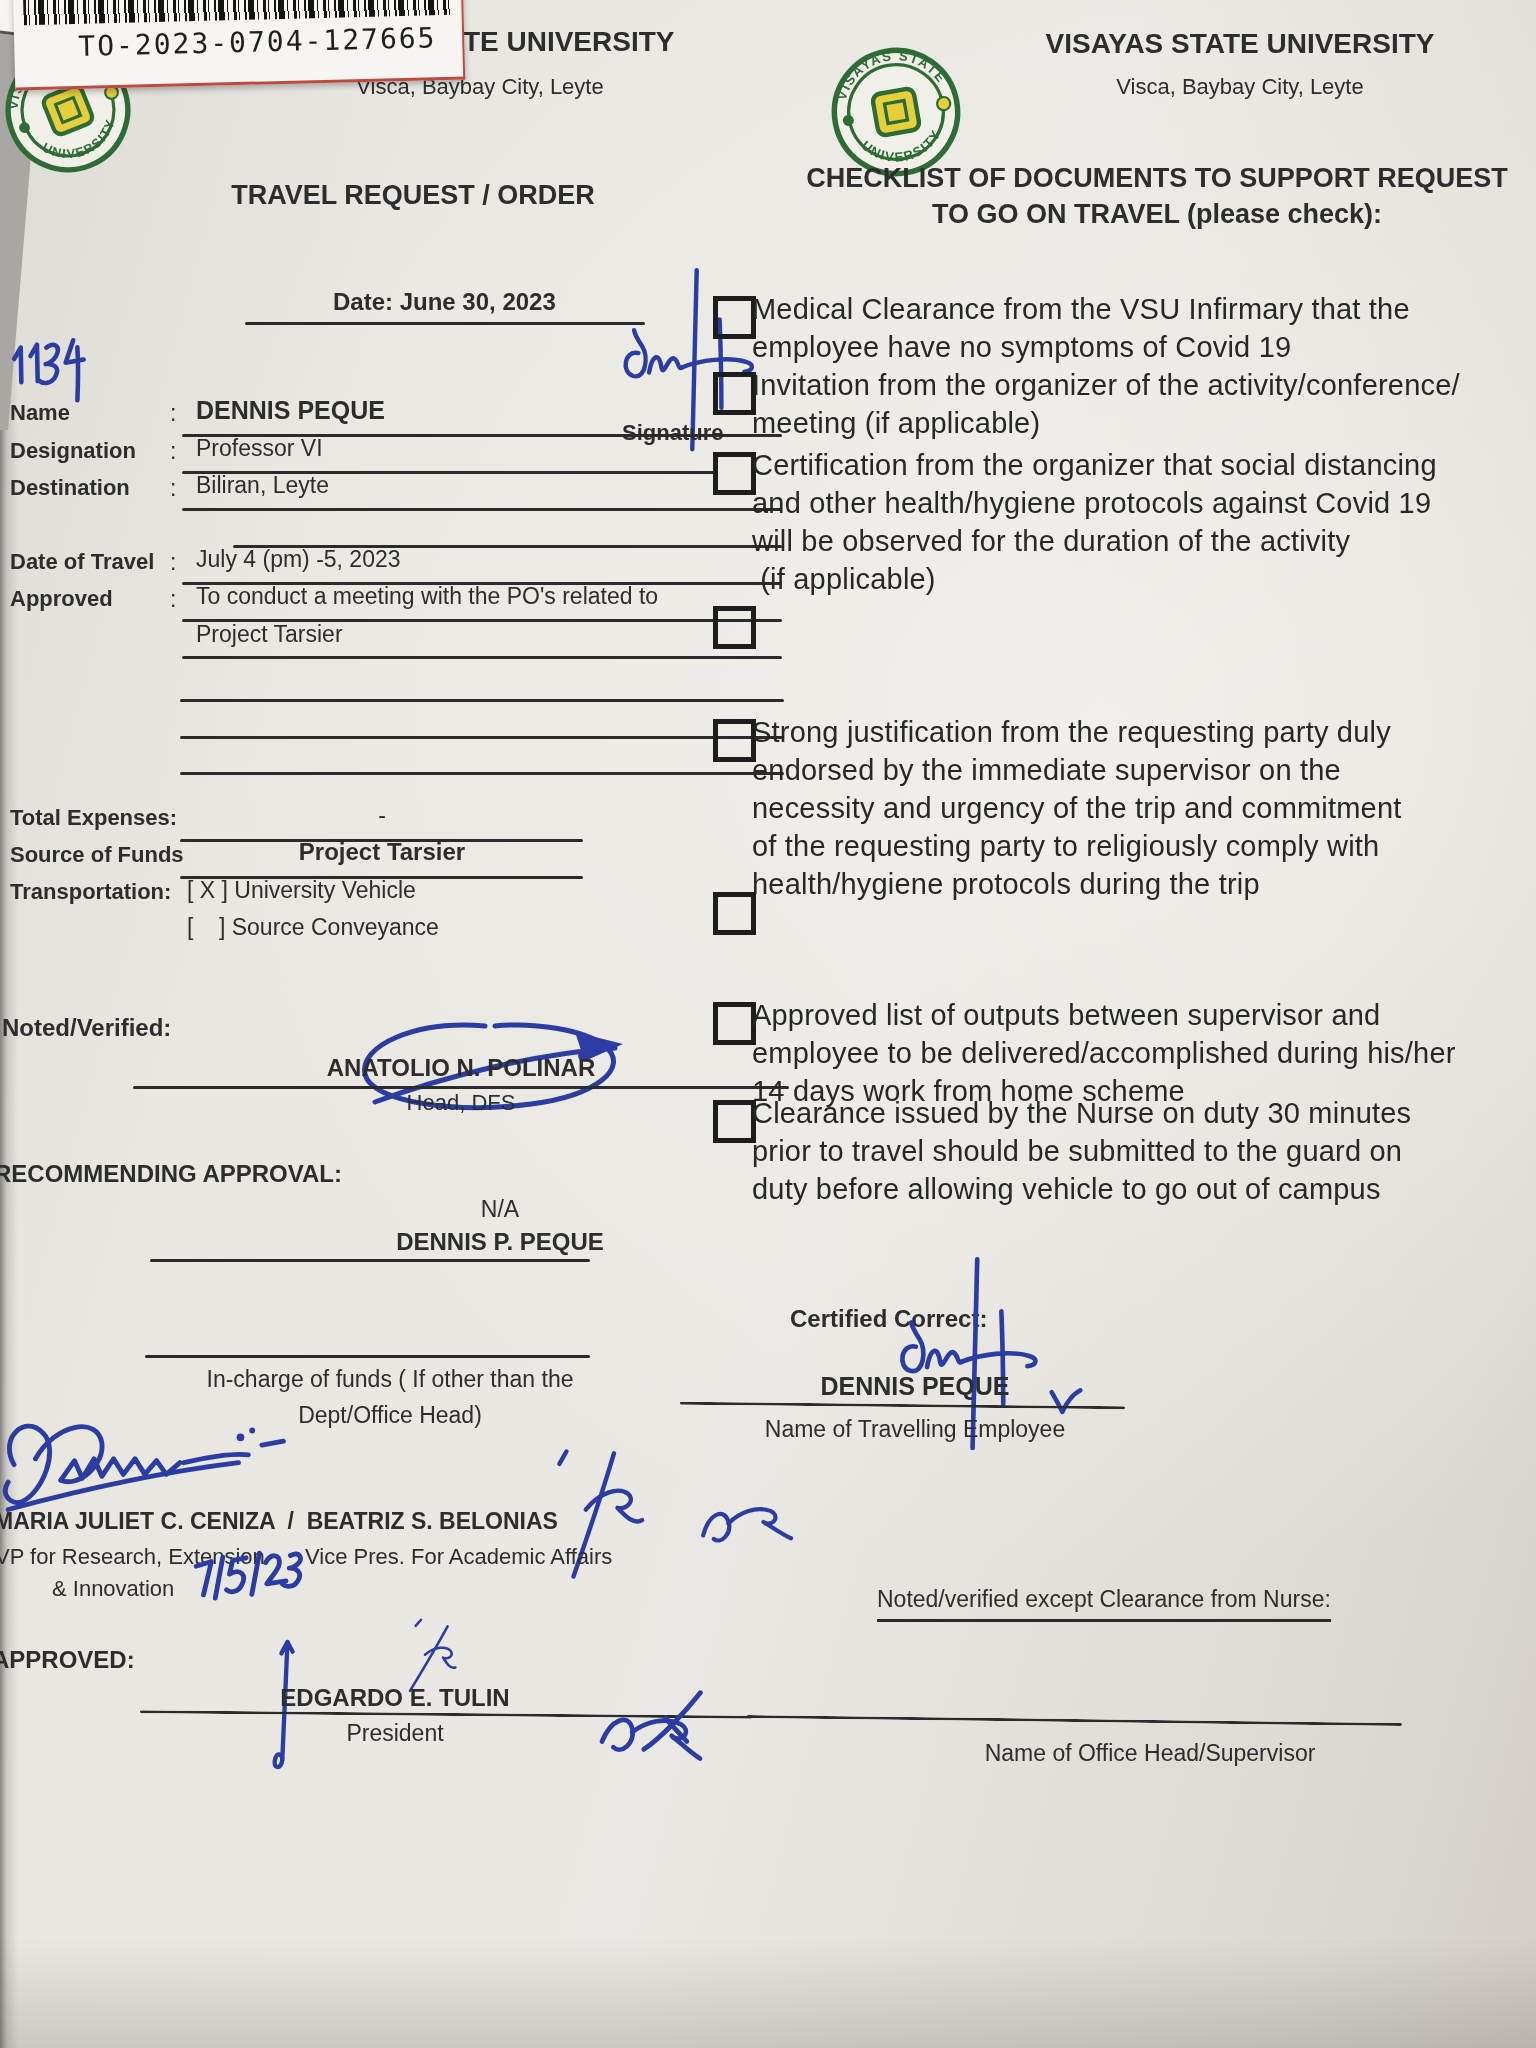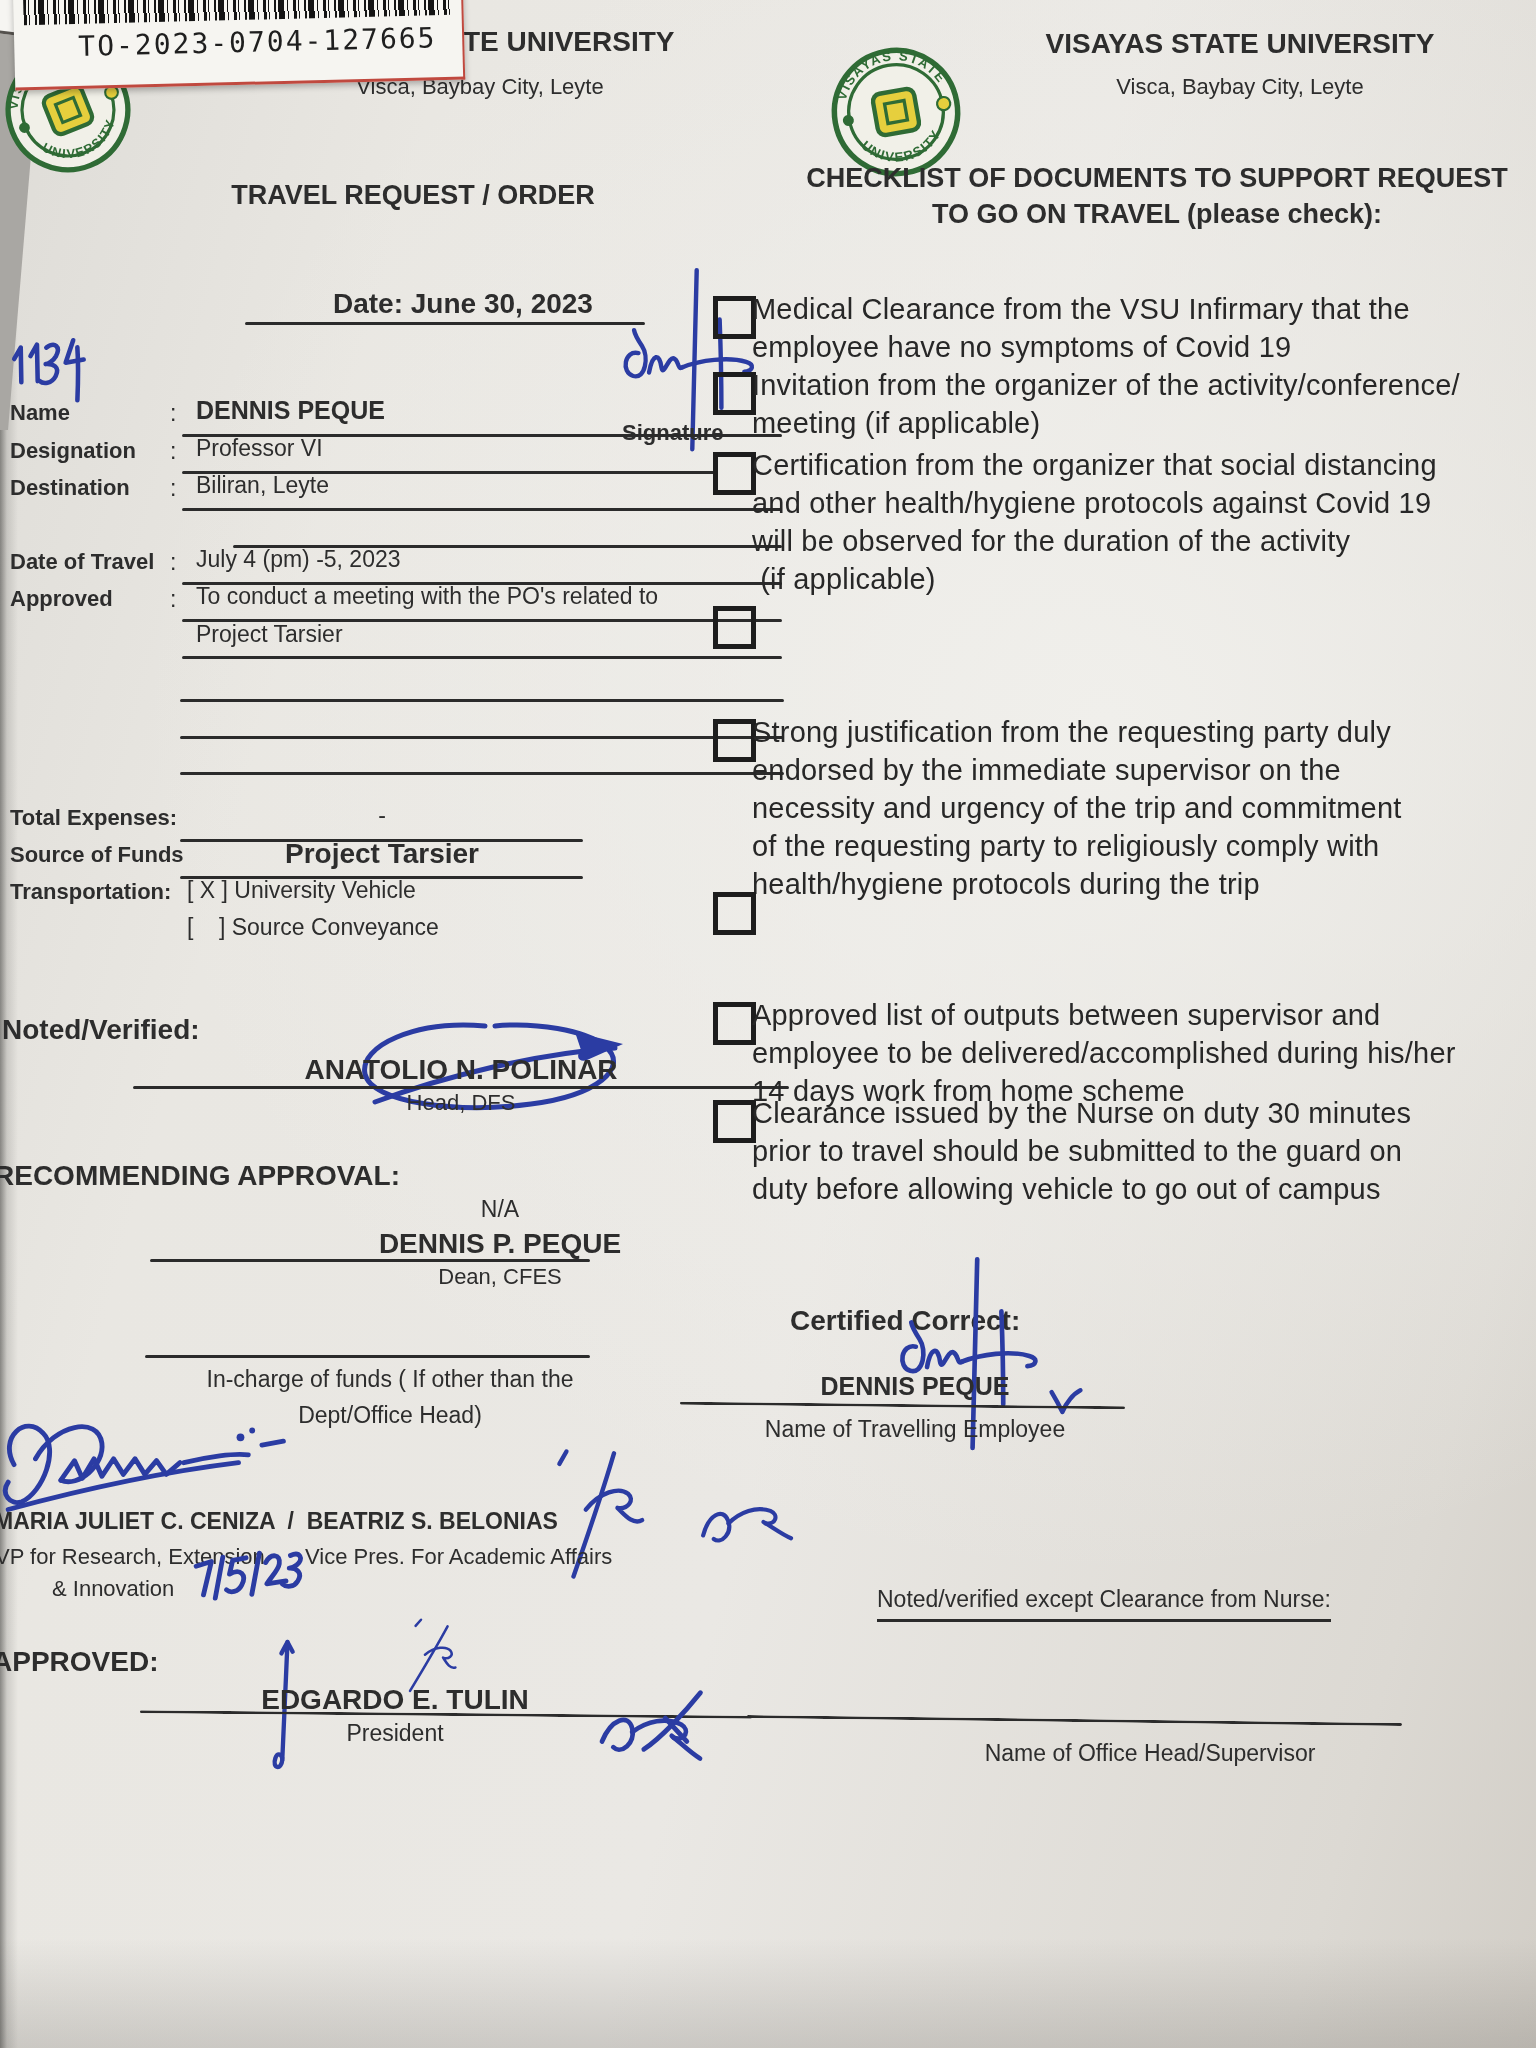--- a/index.html
+++ b/index.html
@@ -9,21 +9,21 @@
     background:
       linear-gradient(90deg, rgba(40,40,38,.50) 0px, rgba(40,40,38,.14) 7px, rgba(0,0,0,0) 18px),
       linear-gradient(0deg, rgba(80,76,70,.20) 0px, rgba(0,0,0,0) 110px),
       radial-gradient(90% 60% at 72% 35%, #f0efeb 0%, rgba(240,239,235,0) 70%),
       linear-gradient(105deg,#dedcd7 0%,#e9e7e2 22%,#eae8e4 55%,#dcd9d3 88%,#d2cec7 100%);
   }
   .abs{position:absolute;}
   .b{font-weight:bold;}
   .ctr{text-align:center;}
   .line{position:absolute;height:0;border-top:3px solid #2b2b2b;border-radius:2px;}
-  .t22{font-size:22px;} .t23{font-size:23px;} .t24{font-size:28px;} .t25{font-size:25px;} .t28{font-size:28px;}
+  .t22{font-size:22px;} .t23{font-size:23px;} .t24{font-size:24px;} .t25{font-size:25px;} .t28{font-size:28px;}
   .ink{stroke:#2b3ca3;stroke-width:5;fill:none;stroke-linecap:round;stroke-linejoin:round;}
   .inkfill{fill:#2b3ca3;stroke:none;}
   .cl-text{white-space:pre-line;font-size:29px;line-height:38px;letter-spacing:.2px;color:#272727;}
   .cbx{position:absolute;width:33px;height:33px;border:5px solid #1d1d1d;background:transparent;}
   .pre{white-space:pre;}
   .wedge{position:absolute;left:0;top:0;width:52px;height:430px;background:#a9a7a3;
          clip-path:polygon(0 0,44px 0,8px 100%,0 100%);}
   .corner{position:absolute;left:-28px;top:-26px;width:150px;height:62px;background:#f6f5f2;
           border-bottom:3px solid #55524e;transform:rotate(7deg);}
   .sticker{position:absolute;left:14px;top:-20px;width:448px;height:102px;background:#f6f5f1;
@@ -208,21 +208,20 @@
       <use href="#sig-oval"></use>
     </svg>
   <div class="abs ctr b t24" style="left:133px;top:1054px;width:656px">ANATOLIO N. POLINAR</div>
   <div class="line" style="left:133px;top:1086px;width:656px"></div>
   <div class="abs ctr t22" style="left:133px;top:1090px;width:656px">Head, DFS</div>
 
   <div class="abs b t24" style="left:-6px;top:1160px">RECOMMENDING APPROVAL:</div>
   <div class="abs ctr t23" style="left:250px;top:1196px;width:500px">N/A</div>
   <div class="abs ctr b t24" style="left:250px;top:1228px;width:500px">DENNIS P. PEQUE</div>
   <div class="line" style="left:150px;top:1259px;width:440px"></div>
-  <div class="abs ctr t22" style="left:250px;top:1264px;width:500px">Dean, CFES</div>
 
   <div class="line" style="left:145px;top:1355px;width:445px"></div>
   <div class="abs ctr t23" style="left:140px;top:1366px;width:500px">In-charge of  funds ( If other than the</div>
   <div class="abs ctr t23" style="left:140px;top:1402px;width:500px">Dept/Office Head)</div>
 
   <svg class="sig" style="left:-12px;top:1408px;width:380px;height:122px">
       <use href="#sig-ceniza"></use>
     </svg>
   <svg class="sig" style="left:540px;top:1448px;width:118px;height:132px">
       <use href="#sig-kyr"></use>

